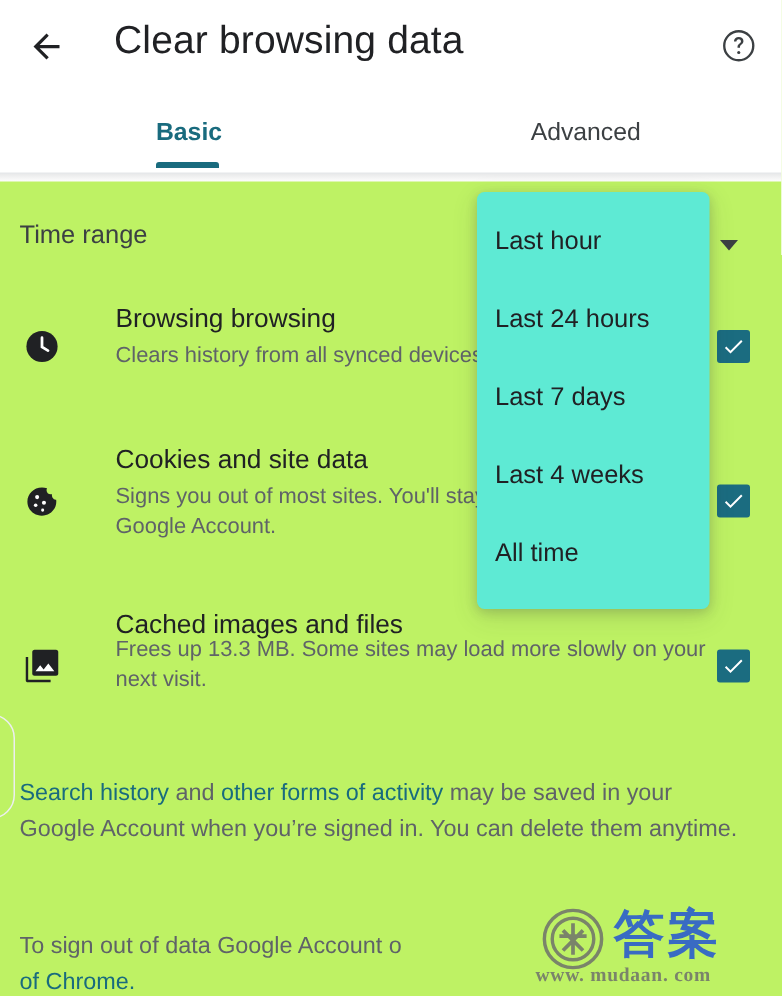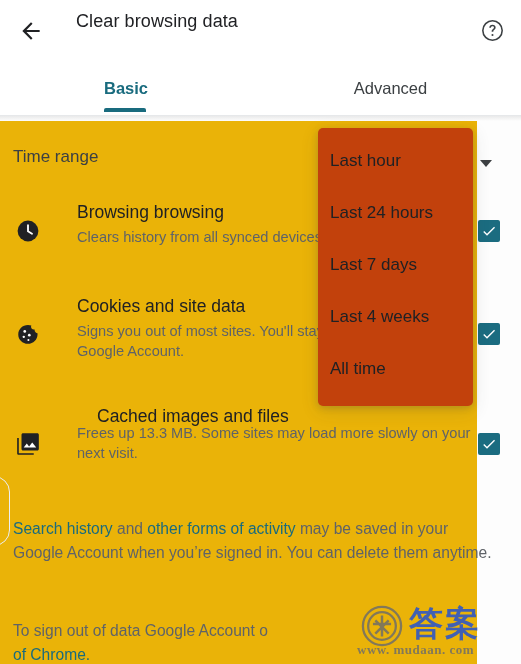--- a/index.html
+++ b/index.html
@@ -36,21 +36,21 @@
   .help-btn {
     position: absolute;
     right: 8px; top: 9px;
     width: 42px; height: 42px;
     display: flex; align-items: center; justify-content: center;
     cursor: pointer;
   }
   .app-title {
     position: absolute;
     left: 76px; top: 11px;
-    font-size: 18px;
+    font-size: 26px;
     color: #202124;
     letter-spacing: 0.1px;
     white-space: nowrap;
   }
 
   
   .tabs {
     position: absolute;
     left: 0; top: 62px;
     width: 521px; height: 53px;
@@ -90,22 +90,22 @@
     position: absolute;
     left: 0; top: 116px;
     width: 521px; height: 5px;
     background: linear-gradient(to bottom, rgba(60,64,67,0.10), rgba(60,64,67,0));
   }
 
   
   .content {
     position: absolute;
     left: 0; top: 121px;
-    width: 477px; height: 543px;
-    background: #eab308;
+    width: 521px; height: 543px;
+    background: #bef264;
   }
 
   .timerange-row {
     position: absolute;
     left: 0; top: 12px;
     width: 521px; height: 56px;
     cursor: pointer;
   }
   .timerange-label {
     position: absolute;
@@ -166,21 +166,21 @@
   .row-history   .opt-check { top: 21px; }
 
   .row-cookies   { top: 172px; height: 90px; }
   .row-cookies   .opt-icon  { top: 25px; }
   .row-cookies   .opt-title { top: 3px; }
   .row-cookies   .opt-desc  { top: 28px; }
   .row-cookies   .opt-check { top: 30px; }
 
   .row-cached    { top: 282px; height: 90px; }
   .row-cached    .opt-icon  { top: 25px; }
-  .row-cached    .opt-title { top: 3px; margin-left: 20px; }
+  .row-cached    .opt-title { top: 3px; }
   .row-cached    .opt-desc  { top: 20px; }
   .row-cached    .opt-check { top: 30px; }
 
   .footnote {
     position: absolute;
     left: 13px;
     width: 484px;
     font-size: 15.6px;
     line-height: 23.5px;
     color: #5f6368;
@@ -197,21 +197,21 @@
     border: 1px solid #eceef0;
     border-radius: 16px;
     background: transparent;
   }
 
   
   .menu {
     position: absolute;
     left: 318px; top: 128px;
     width: 155px; height: 278px;
-    background: #c2410c;
+    background: #5eead4;
     border-radius: 5px;
     box-shadow: 0 2px 7px rgba(60,64,67,0.22), 0 5px 18px rgba(60,64,67,0.14);
     overflow: hidden;
   }
   .menu-item {
     position: absolute;
     left: 0; width: 155px; height: 50px;
     display: flex; align-items: center;
     padding-left: 12px;
     box-sizing: border-box;

